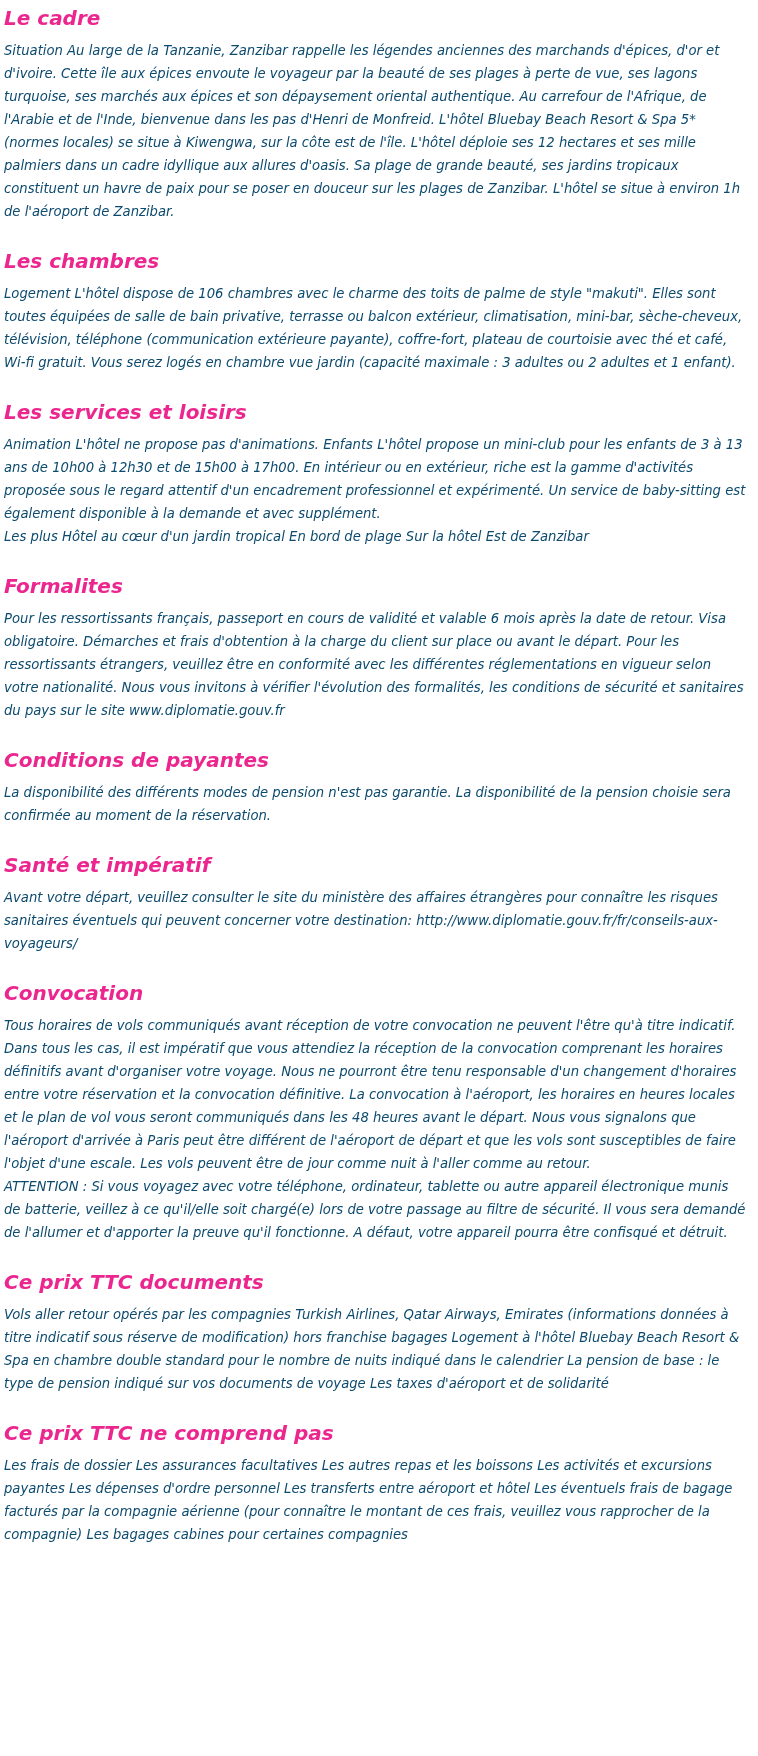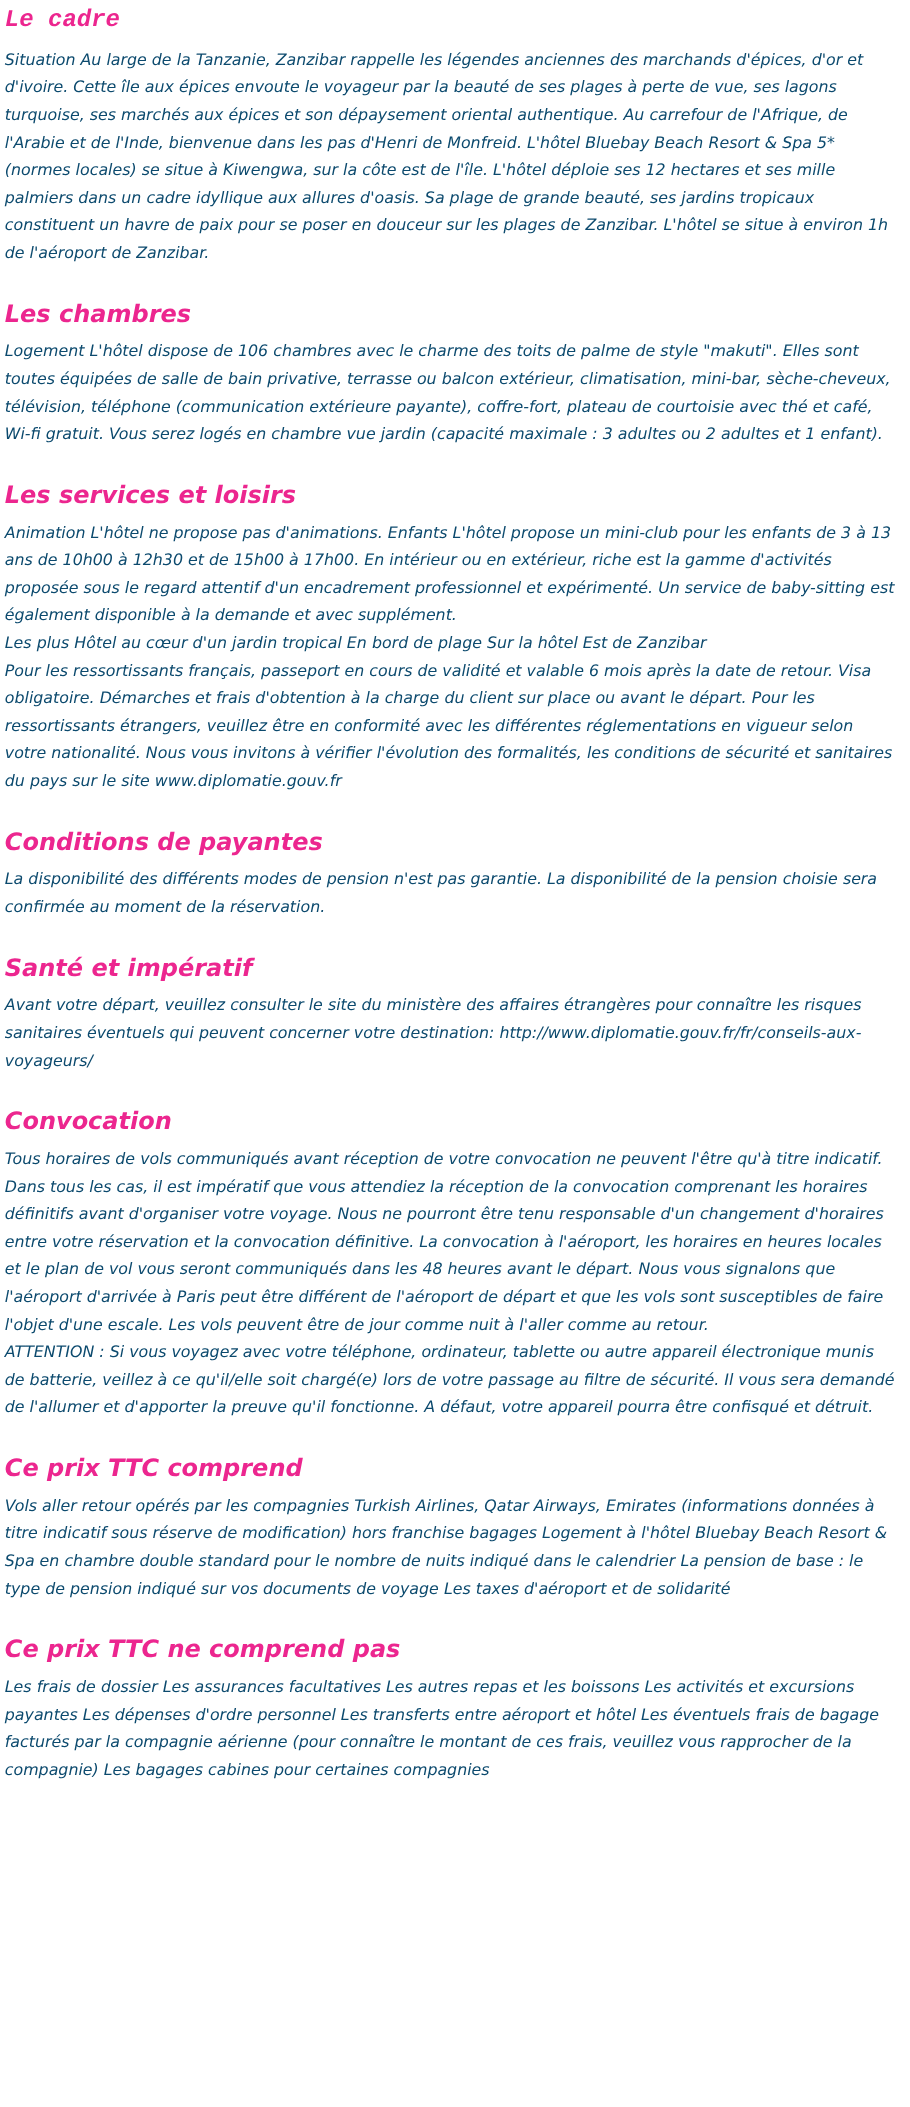--- a/index.html
+++ b/index.html
@@ -24,21 +24,20 @@
     color: #ec268f;
     font-size: 20px;
     font-weight: 700;
     font-style: italic;
     line-height: 24px;
     margin: 26px 0 9px 0;
     letter-spacing: 0;
   }
   .section:first-child .section-heading {
     margin-top: 0;
-    font-family: Liberation Mono, monospace;
   }
   .section-body {
     color: #0c4a6e;
     font-size: 13.2px;
     font-style: italic;
     font-weight: 400;
     line-height: 23px;
     margin: 0;
     text-align: left;
   }
@@ -61,20 +60,21 @@
   <div class="section">
     <h2 class="section-heading">Les services et loisirs</h2>
     <p class="section-body">Animation L'hôtel ne propose pas d'animations. Enfants L'hôtel propose un mini-club pour les enfants de 3 à 13 ans de 10h00 à 12h30 et de 15h00 à 17h00. En intérieur ou en extérieur, riche est la gamme d'activités proposée sous le regard attentif d'un encadrement professionnel et expérimenté. Un service de baby-sitting est également disponible à la demande et avec supplément.</p>
   </div>
 
   <div class="section">
     <p class="section-body">Les plus Hôtel au cœur d'un jardin tropical En bord de plage Sur la hôtel Est de Zanzibar</p>
   </div>
 
   <div class="section">
+    <h2 class="section-heading">Formalites</h2>
     <p class="section-body">Pour les ressortissants français, passeport en cours de validité et valable 6 mois après la date de retour. Visa obligatoire. Démarches et frais d'obtention à la charge du client sur place ou avant le départ. Pour les ressortissants étrangers, veuillez être en conformité avec les différentes réglementations en vigueur selon votre nationalité. Nous vous invitons à vérifier l'évolution des formalités, les conditions de sécurité et sanitaires du pays sur le site www.diplomatie.gouv.fr</p>
   </div>
 
   <div class="section">
     <h2 class="section-heading">Conditions de payantes</h2>
     <p class="section-body">La disponibilité des différents modes de pension n'est pas garantie. La disponibilité de la pension choisie sera confirmée au moment de la réservation.</p>
   </div>
 
   <div class="section">
     <h2 class="section-heading">Santé et impératif</h2>
@@ -84,21 +84,21 @@
   <div class="section">
     <h2 class="section-heading">Convocation</h2>
     <p class="section-body">Tous horaires de vols communiqués avant réception de votre convocation ne peuvent l'être qu'à titre indicatif. Dans tous les cas, il est impératif que vous attendiez la réception de la convocation comprenant les horaires définitifs avant d'organiser votre voyage. Nous ne pourront être tenu responsable d'un changement d'horaires entre votre réservation et la convocation définitive. La convocation à l'aéroport, les horaires en heures locales et le plan de vol vous seront communiqués dans les 48 heures avant le départ. Nous vous signalons que l'aéroport d'arrivée à Paris peut être différent de l'aéroport de départ et que les vols sont susceptibles de faire l'objet d'une escale. Les vols peuvent être de jour comme nuit à l'aller comme au retour.</p>
   </div>
 
   <div class="section">
     <p class="section-body">ATTENTION : Si vous voyagez avec votre téléphone, ordinateur, tablette ou autre appareil électronique munis de batterie, veillez à ce qu'il/elle soit chargé(e) lors de votre passage au filtre de sécurité. Il vous sera demandé de l'allumer et d'apporter la preuve qu'il fonctionne. A défaut, votre appareil pourra être confisqué et détruit.</p>
   </div>
 
   <div class="section">
-    <h2 class="section-heading">Ce prix TTC comprend</h2>
+    <h2 class="section-heading">Ce prix TTC documents</h2>
     <p class="section-body">Vols aller retour opérés par les compagnies Turkish Airlines, Qatar Airways, Emirates (informations données à titre indicatif sous réserve de modification) hors franchise bagages Logement à l'hôtel Bluebay Beach Resort &amp; Spa en chambre double standard pour le nombre de nuits indiqué dans le calendrier La pension de base : le type de pension indiqué sur vos documents de voyage Les taxes d'aéroport et de solidarité</p>
   </div>
 
   <div class="section">
     <h2 class="section-heading">Ce prix TTC ne comprend pas</h2>
     <p class="section-body">Les frais de dossier Les assurances facultatives Les autres repas et les boissons Les activités et excursions payantes Les dépenses d'ordre personnel Les transferts entre aéroport et hôtel Les éventuels frais de bagage facturés par la compagnie aérienne (pour connaître le montant de ces frais, veuillez vous rapprocher de la compagnie) Les bagages cabines pour certaines compagnies</p>
   </div>
 
 </div>
 

